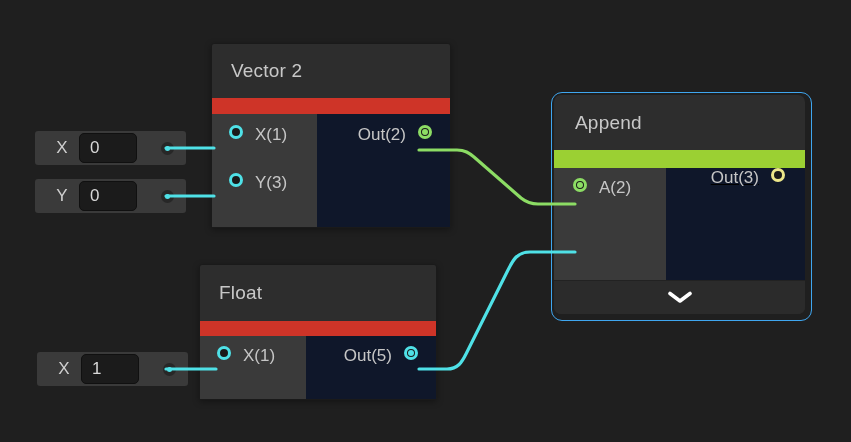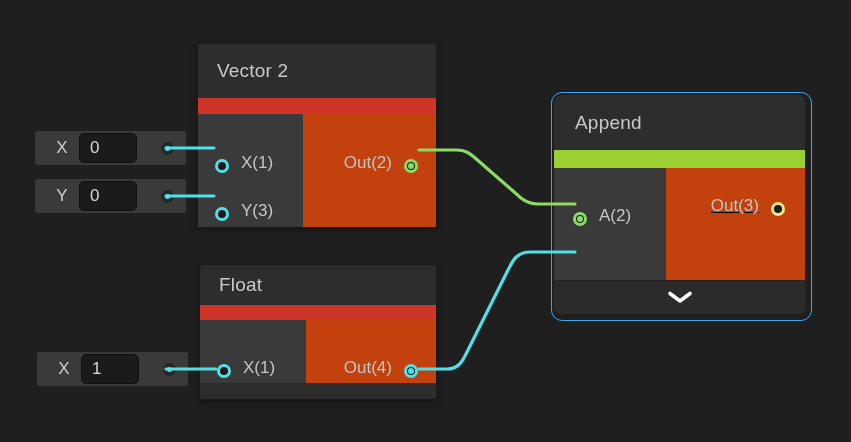--- a/index.html
+++ b/index.html
@@ -9,22 +9,22 @@
   .canvas{position:absolute;inset:0;background:#1f1f1f;}
 
   
   .node{position:absolute;background:#2d2d2d;border:1px solid #1a1a1a;
         border-radius:3px;box-sizing:border-box;box-shadow:0 2px 6px rgba(0,0,0,.35);}
   .node-header{display:flex;align-items:center;padding-left:19px;
         font-size:19px;color:#c8c8c8;letter-spacing:.2px;}
   .accent{width:100%;}
   .node-body{display:flex;box-sizing:border-box;}
   .col-in{background:#3a3a3a;box-sizing:border-box;}
-  .col-out{flex:1;background:#c2410c;box-sizing:border-box;}
-  .prow{height:48px;display:flex;align-items:flex-end;gap:12px;box-sizing:border-box;}
+  .col-out{flex:1;background:#0f172a;box-sizing:border-box;}
+  .prow{height:48px;display:flex;align-items:flex-start;gap:12px;box-sizing:border-box;}
   .prow.in{padding-left:17px;}
   .prow.out{justify-content:flex-end;padding-right:18px;}
   .plabel{font-size:17px;color:#c6c6c6;white-space:nowrap;}
 
   
   .port{width:8px;height:8px;border:3px solid #4fe1e7;border-radius:50%;
         background:#1a1a1a;position:relative;flex:0 0 auto;}
   .port .dot{position:absolute;left:50%;top:50%;width:6px;height:6px;margin:-3px 0 0 -3px;
         border-radius:50%;}
 
@@ -71,21 +71,21 @@
       </div>
   </div>
   <div class="widget" style="left:37px;top:352px;width:151px;">
     <span class="wlabel">X</span>
     <div class="wbox">1</div>
     <div class="wdot">
         <span class="dot"></span>
       </div>
   </div>
 
-  <div class="node" style="left:197px;top:43px;width:240px;height:185px;">
+  <div class="node" style="left:211px;top:43px;width:240px;height:185px;">
     <div class="node-header" style="height:54px;">
       <span>Vector 2</span>
     </div>
     <div class="accent" style="height: 16px; background-color: rgb(206, 52, 40);"></div>
     <div class="node-body" style="height:113px;">
       <div class="col-in" style="width:105px;padding-top:11px;">
         <div class="prow in">
           <span class="port" style="border-color: rgb(79, 225, 231);"></span>
           <span class="plabel">X(1)</span>
         </div>
@@ -99,34 +99,34 @@
           <span class="plabel">Out(2)</span>
           <span class="port" style="border-color: rgb(140, 220, 100);">
             <span class="dot" style="background-color: rgb(140, 220, 100);"></span>
           </span>
         </div>
       </div>
     </div>
   </div>
 
   <div class="node" style="left:199px;top:264px;width:238px;height:136px;">
-    <div class="node-header" style="height:40px;">
+    <div class="node-header" style="height:56px;">
       <span>Float</span>
     </div>
     <div class="accent" style="height: 15px; background-color: rgb(206, 52, 40);"></div>
     <div class="node-body" style="height:63px;">
       <div class="col-in" style="width:106px;padding-top:10px;">
         <div class="prow in">
           <span class="port" style="border-color: rgb(79, 225, 231);"></span>
           <span class="plabel">X(1)</span>
         </div>
       </div>
       <div class="col-out" style="padding-top:10px;">
         <div class="prow out">
-          <span class="plabel">Out(4)</span>
+          <span class="plabel">Out(5)</span>
           <span class="port" style="border-color: rgb(79, 225, 231);">
             <span class="dot" style="background-color: rgb(79, 225, 231);"></span>
           </span>
         </div>
       </div>
     </div>
   </div>
 
   <div class="selection" style="left: 551px; top: 92px; width: 261px; height: 229px; border-color: rgb(63, 166, 239);">
     <div class="node">

